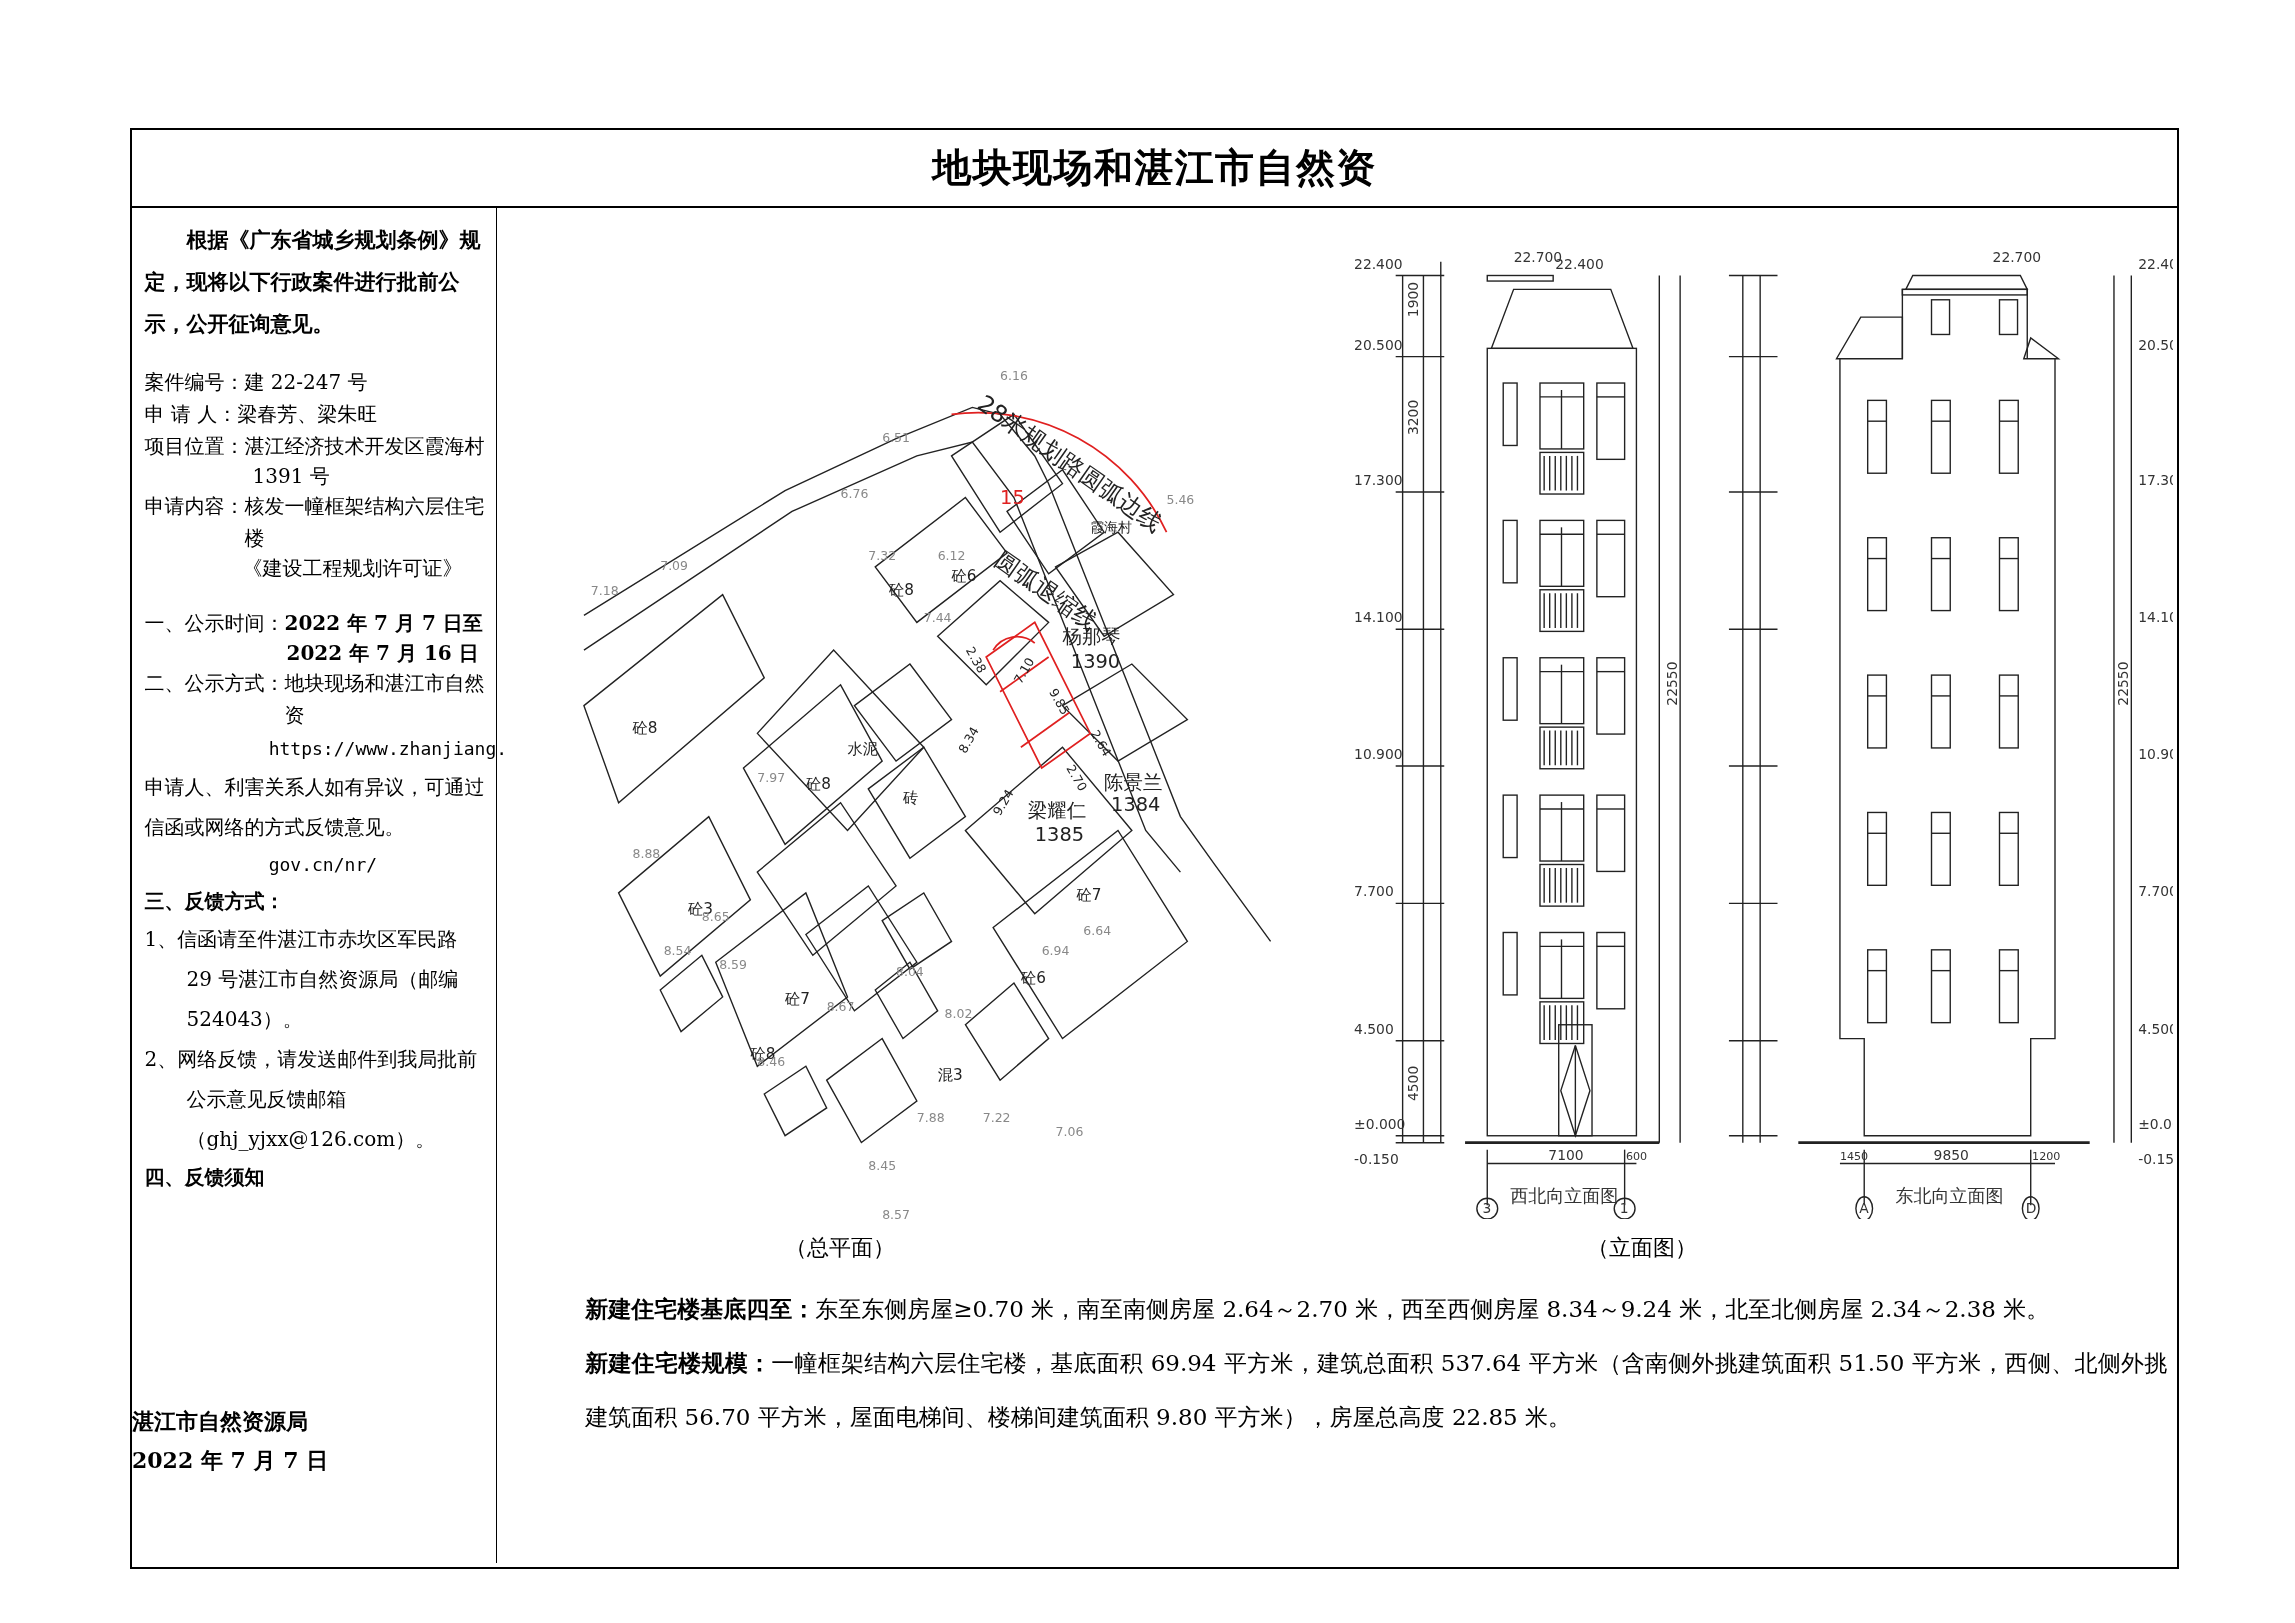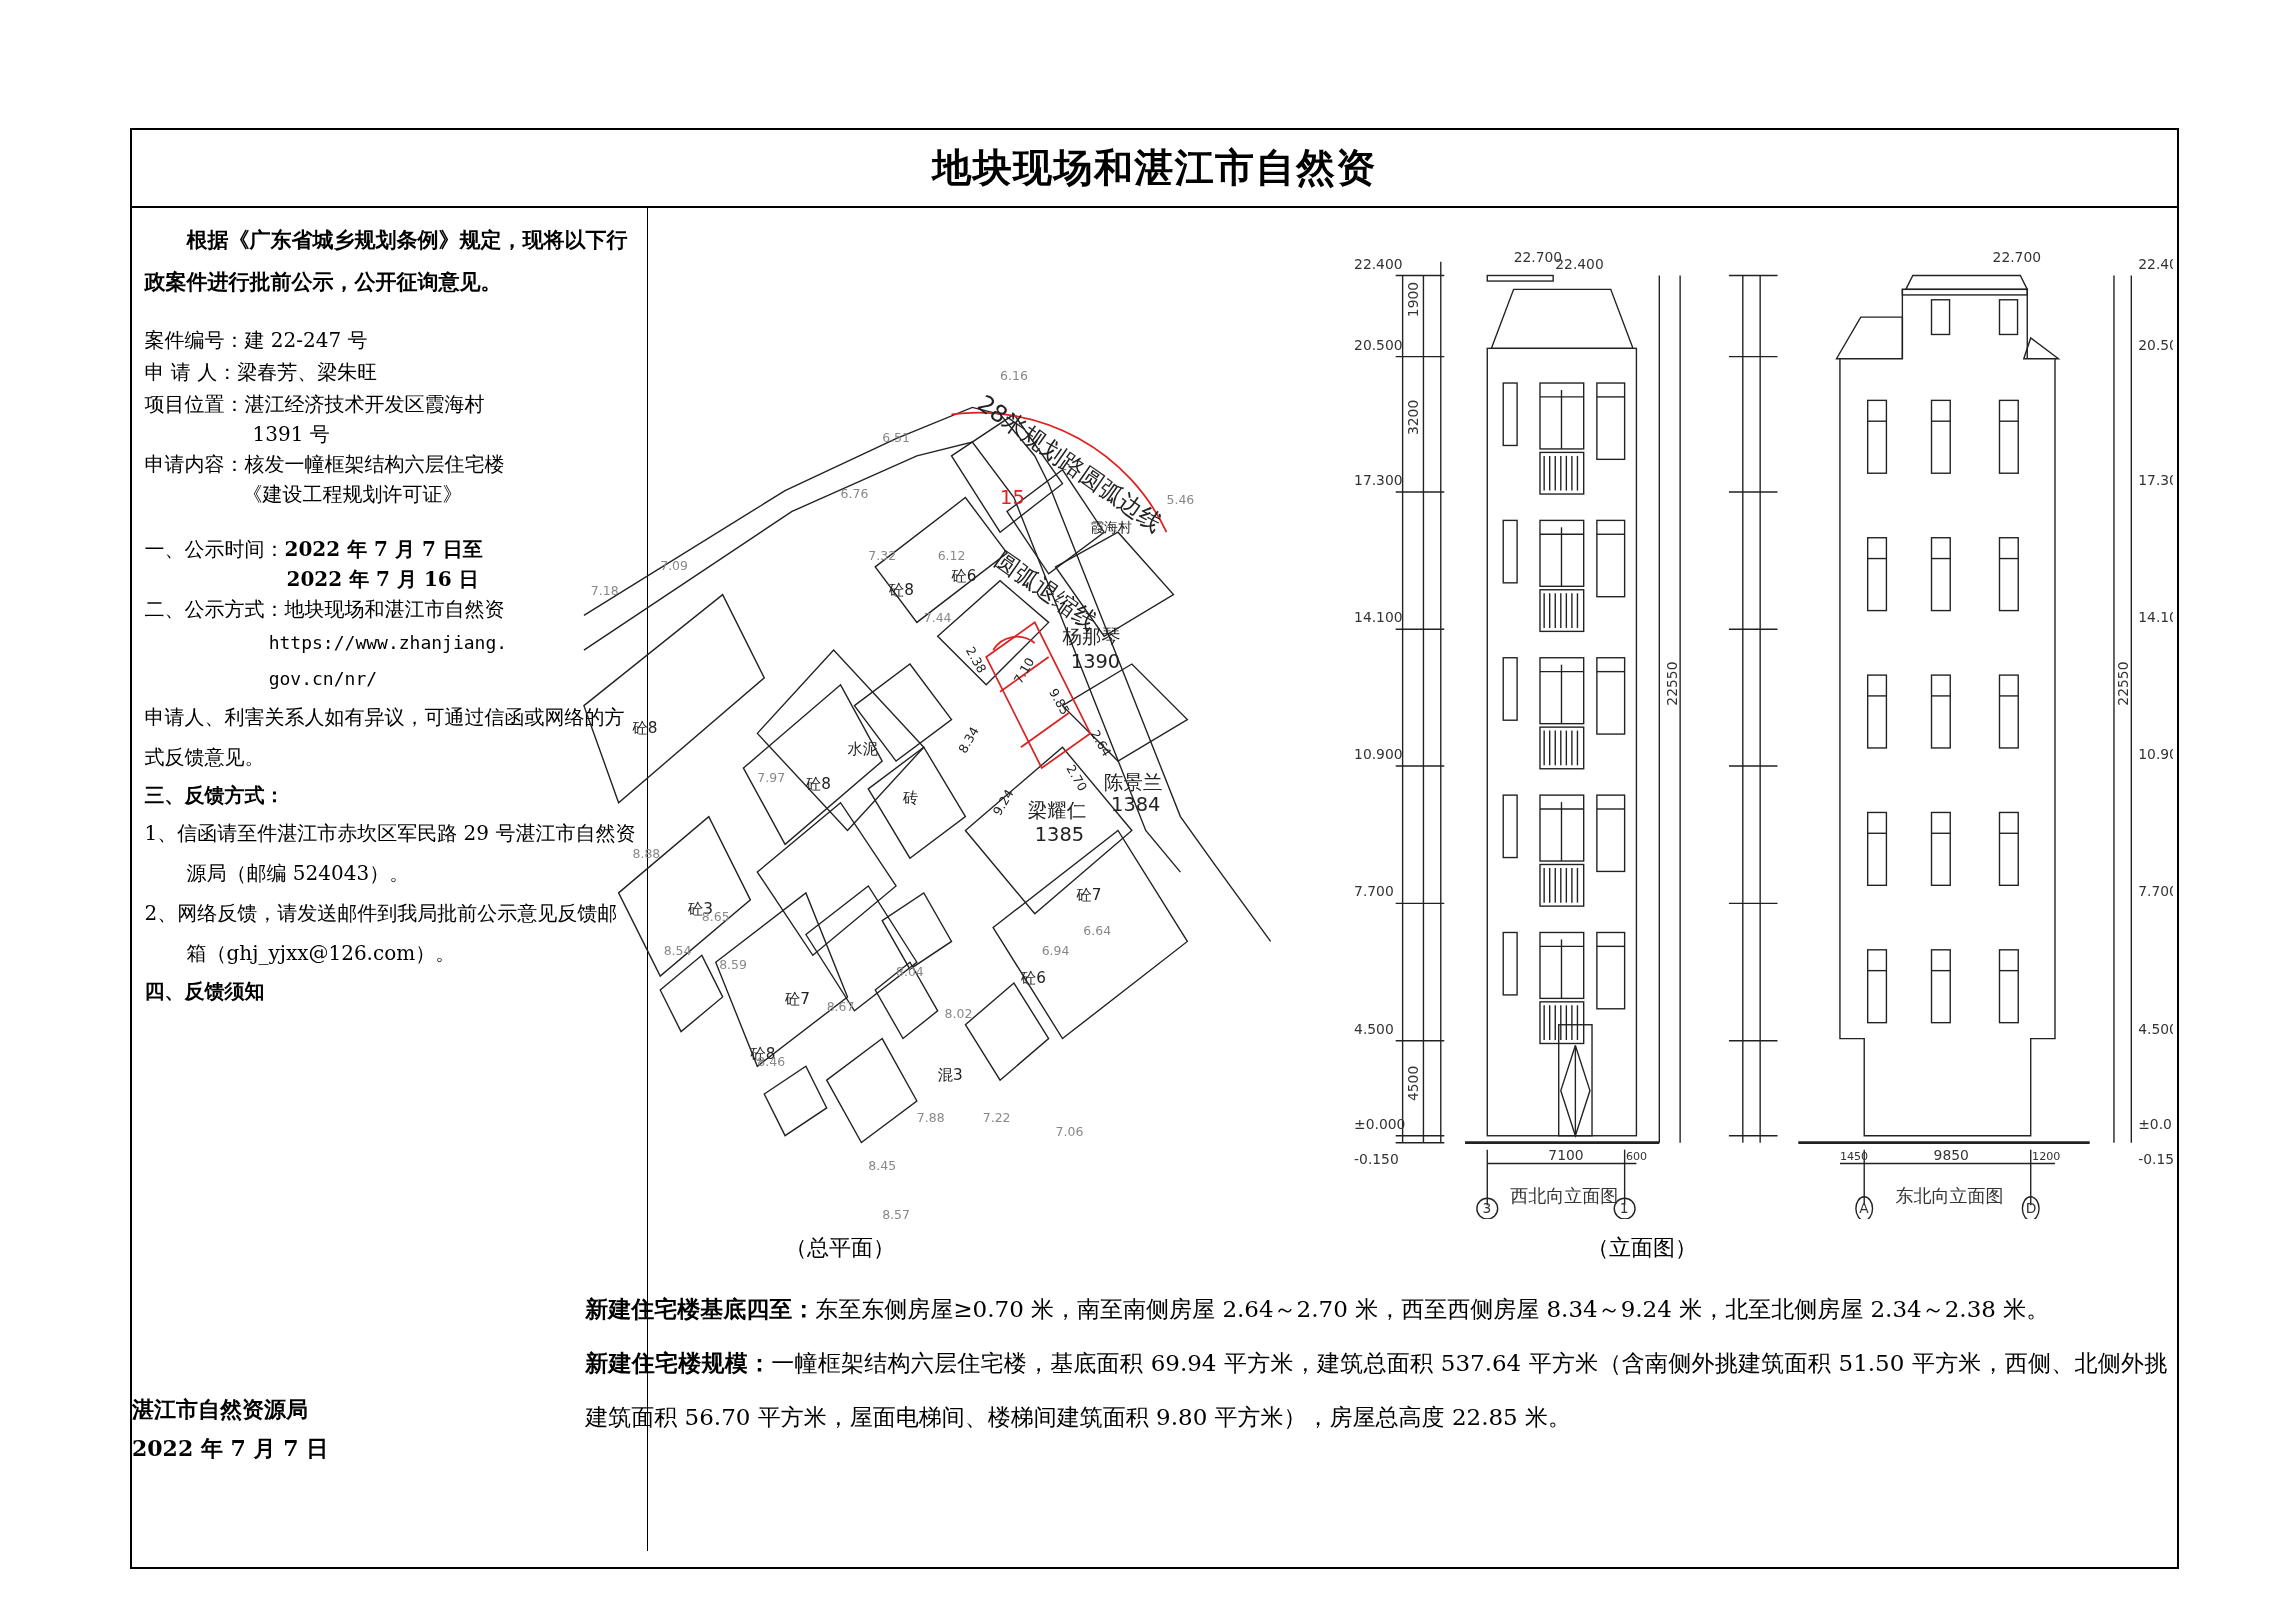--- a/index.html
+++ b/index.html
@@ -3,21 +3,21 @@
 <meta charset="utf-8">
 <style>
   html, body { margin:0; padding:0; background:#ffffff; }
   body { width:2295px; height:1623px; position:relative; overflow:hidden;
          font-family:"DejaVu Serif","Liberation Serif",serif; color:#000; }
   .frame { position:absolute; left:130px; top:128px; width:2049px; height:1441px;
            border:2.1px solid #000; box-sizing:border-box; }
   .title-row { position:absolute; left:0; top:0; right:0; height:76px;
                border-bottom:2.1px solid #000; display:flex; align-items:center; justify-content:center; }
   .title { font-size:39px; font-weight:bold; letter-spacing:1.4px; font-family:"DejaVu Sans","Liberation Sans",sans-serif; }
-  .left-col { position:absolute; left:0; top:76px; width:516px; bottom:16px; border-right:1.4px solid #000;
+  .left-col { position:absolute; left:0; top:76px; width:365px; bottom:4px; border-right:1.4px solid #000;
               box-sizing:border-box; padding:12.5px 11px 0 12.5px; font-size:20px; line-height:36px; }
   .left-col p { margin:0; }
   .b { font-weight:bold; }
   .intro { text-indent:2em; font-weight:bold; font-size:21px; line-height:42px; }
   .kv { display:flex; line-height:32px; }
   .kv .k { white-space:nowrap; }
   .kv .v { flex:1; }
   .ind1 { padding-left:5.4em; }
   .ind-date { padding-left:7.1em; font-weight:bold; }
   .just { text-align:justify; text-align-last:justify; }
@@ -65,22 +65,22 @@
     <div class="kv">
       <span class="k">一、公示时间：</span>
       <span class="v b">2022 年 7 月 7 日至</span>
     </div>
     <p class="ind-date" style="line-height:28px">2022 年 7 月 16 日</p>
     <div class="kv">
       <span class="k">二、公示方式：</span>
       <span class="v">地块现场和湛江市自然资</span>
     </div>
     <p style="padding-left:6.9em;font-family:'DejaVu Sans Mono','Liberation Mono',monospace;font-size:18px">https://www.zhanjiang.</p>
+    <p style="line-height:40px">申请人、利害关系人如有异议，可通过信函或网络的方式反馈意见。</p>
     <p style="padding-left:6.9em;font-family:'DejaVu Sans Mono','Liberation Mono',monospace;font-size:18px">gov.cn/nr/</p>
-    <p style="line-height:40px">申请人、利害关系人如有异议，可通过信函或网络的方式反馈意见。</p>
     <p class="sec">三、反馈方式：</p>
     <p class="sub" style="line-height:40px">1、信函请至件湛江市赤坎区军民路 29 号湛江市自然资源局（邮编 524043）。</p>
     <p class="sub" style="line-height:40px">2、网络反馈，请发送邮件到我局批前公示意见反馈邮箱（ghj_yjxx@126.com）。</p>
     <p class="sec">四、反馈须知</p>
     <div class="signature">
       <div>湛江市自然资源局</div>
       <div>2022 年 7 月 7 日</div>
     </div>
   </div>
 

